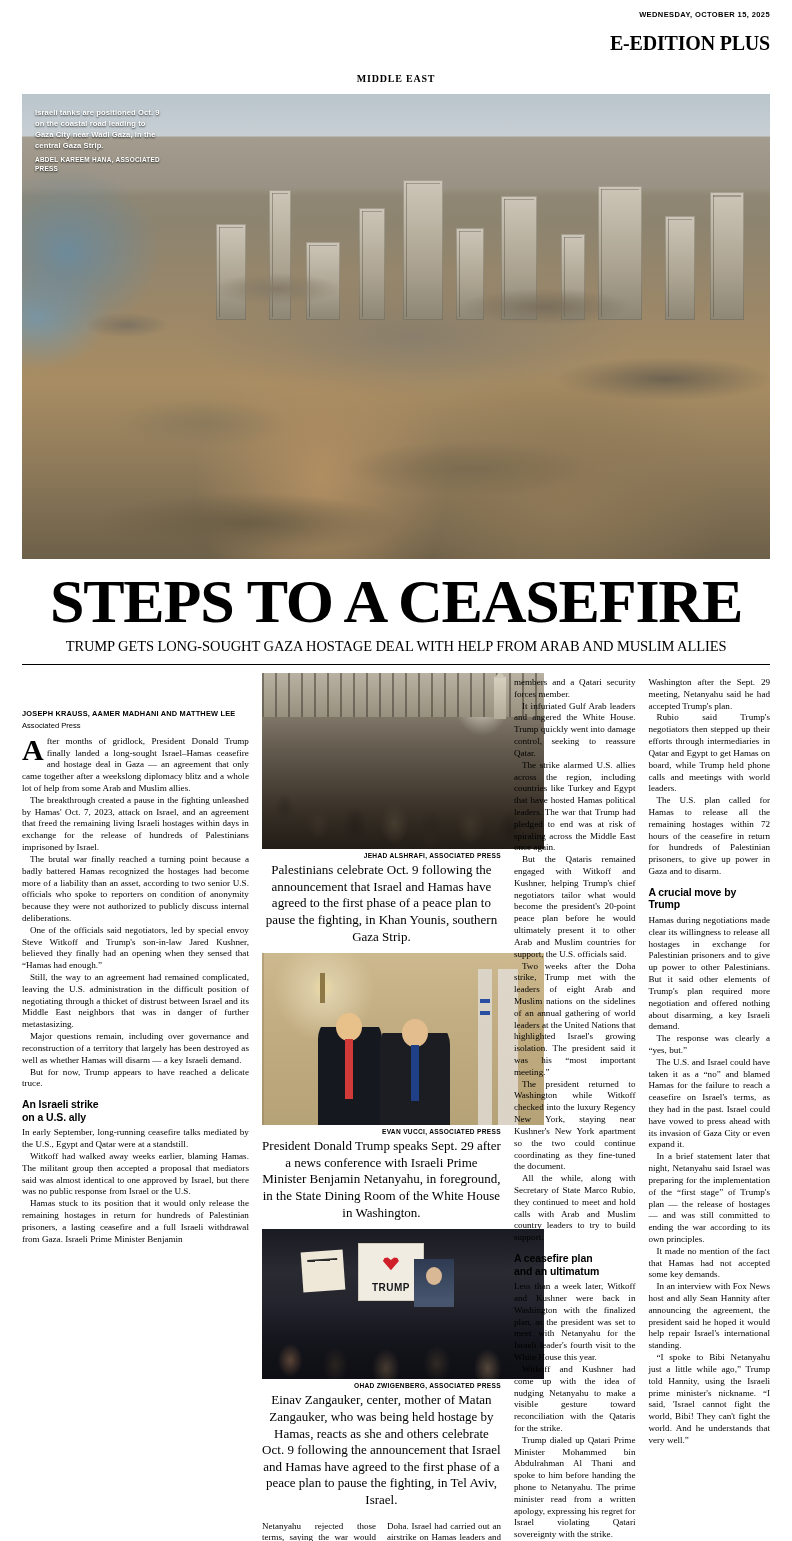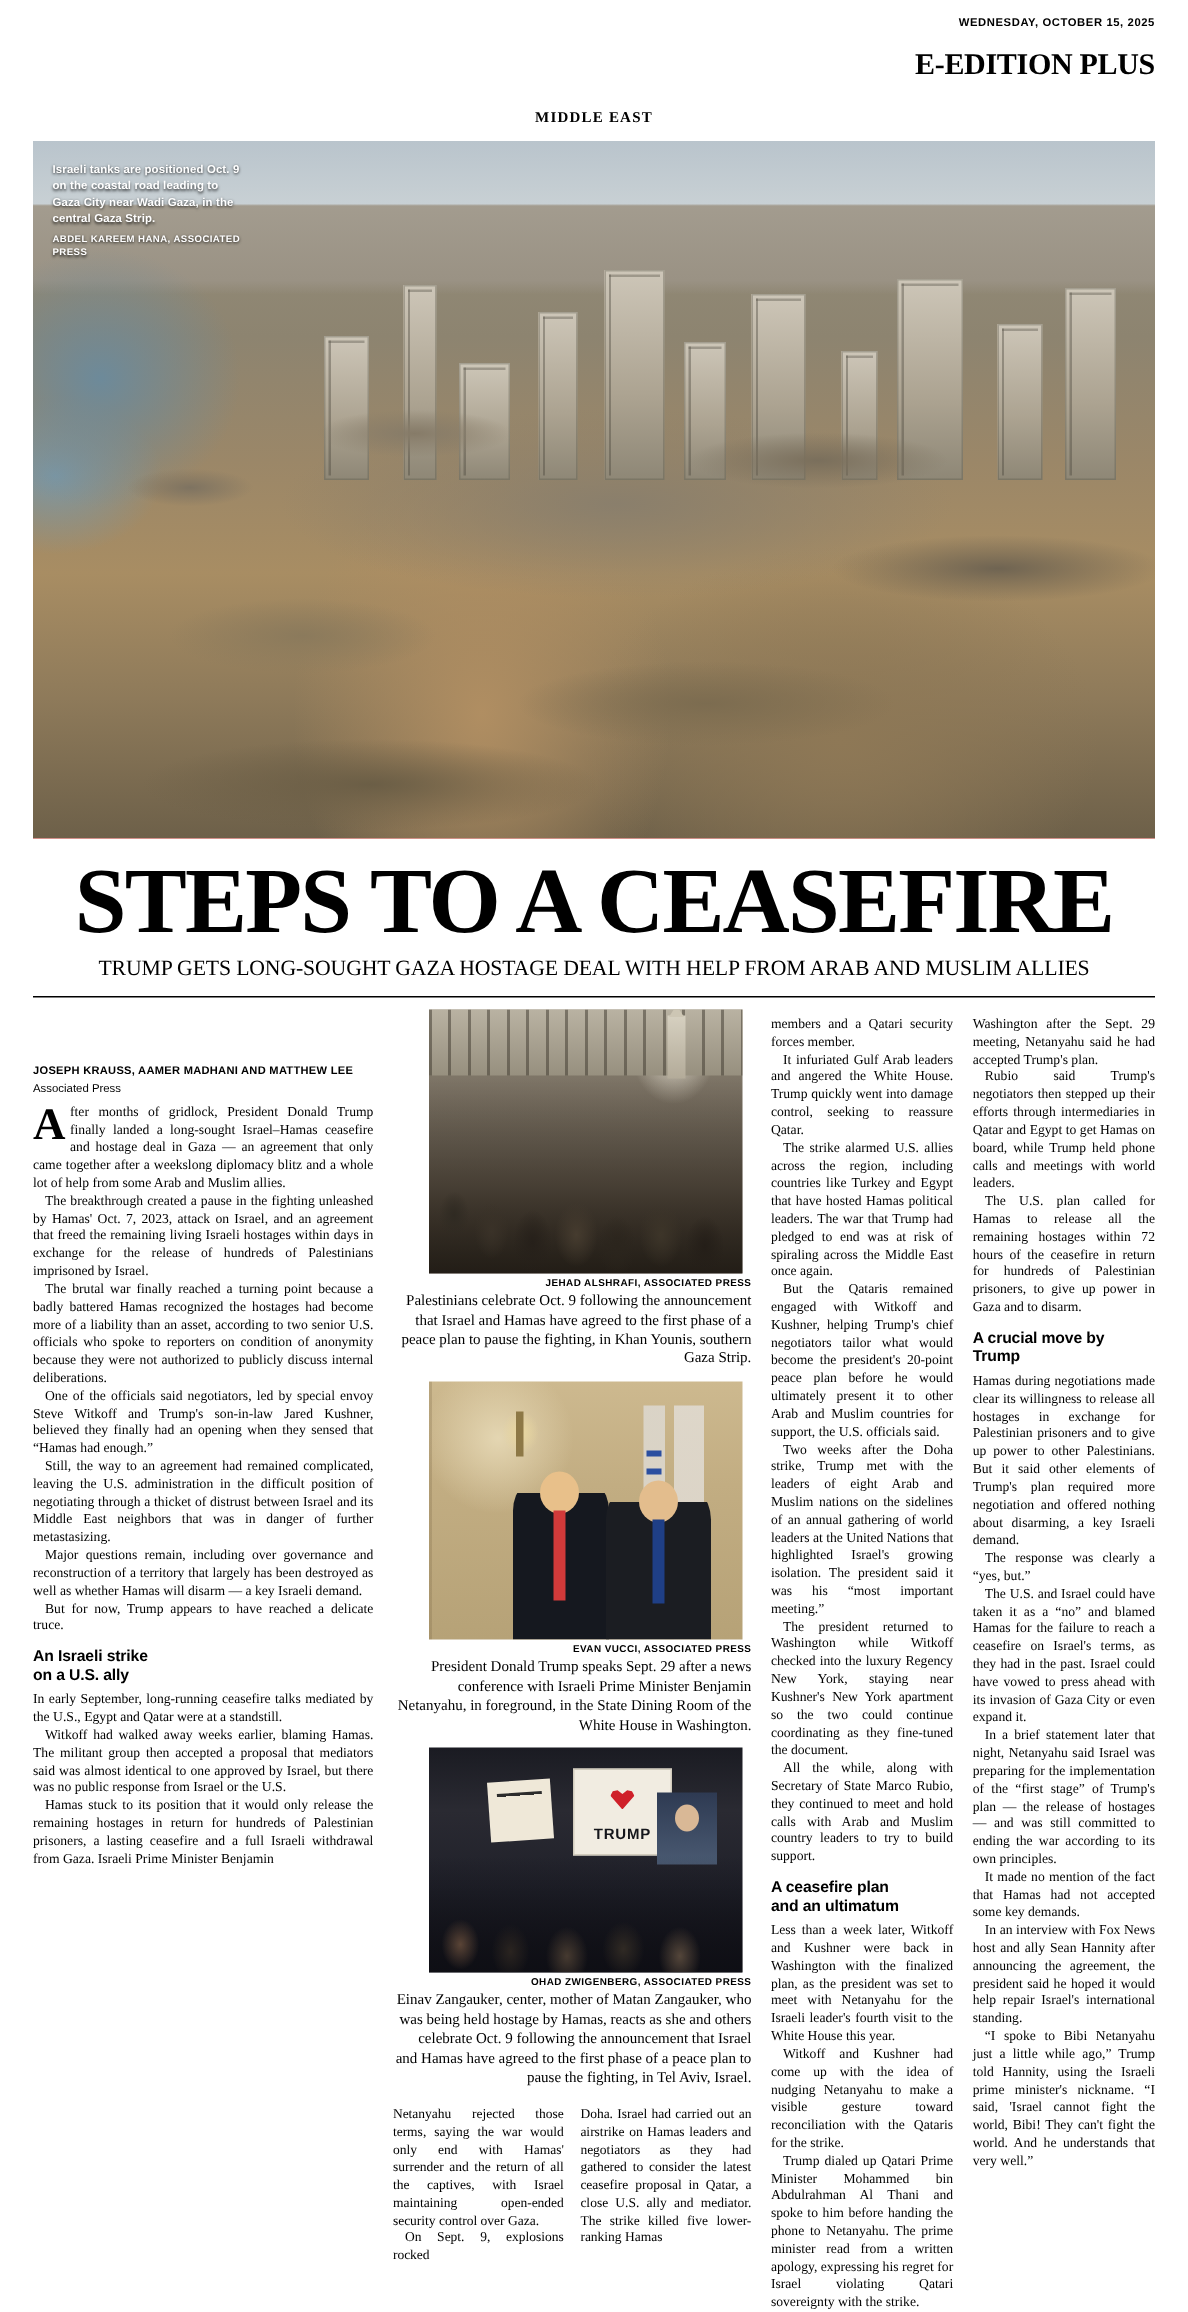--- a/index.html
+++ b/index.html
@@ -48,21 +48,21 @@
     letter-spacing: 0.8px;
     margin: 16px 0 10px 0;
   }
 
   
   .hero {
     position: relative;
     margin: 0 22px;
     height: 465px;
     overflow: hidden;
-    background: #ef4444;
+    background: #0369a1;
   }
   .hero-img {
     position: absolute;
     inset: 0;
     background:
       
       linear-gradient(to bottom, #b9c4cc 0%, #c8d0d4 9%, rgba(200,208,212,0) 9.3%),
       
       radial-gradient(ellipse 130px 120px at 6% 34%, #6d8a9a 0%, rgba(109,138,154,0) 72%),
       radial-gradient(ellipse 95px 70px at 2% 48%, #7c97a4 0%, rgba(124,151,164,0) 75%),
@@ -212,32 +212,31 @@
     font-family: "Liberation Sans", sans-serif;
     font-size: 6.6px;
     font-weight: bold;
     letter-spacing: 0.3px;
     text-align: right;
     margin: 3px 0 0 0;
   }
   .credit .name { font-weight: bold; }
   .photo-caption {
     font-family: "Liberation Serif", serif;
-    font-size: 10px;
+    font-size: 13px;
     line-height: 1.28;
-    text-align: right;
+    text-align: center;
     margin: 3px 0 8px 0;
   }
 
   
   .photo {
     position: relative;
-    width: 209px;
+    width: 282px;
     overflow: hidden;
-    margin-left: 24px;
   }
   
   .photo-crowd {
     height: 176px;
     background:
       linear-gradient(to bottom, #cfcabd 0%, #bdb7a8 14%, rgba(0,0,0,0) 14.5%),
       radial-gradient(ellipse 40px 50px at 78% 16%, #d9d3c4 0%, rgba(217,211,196,0) 70%),
       linear-gradient(to bottom, #8e8677 0%, #7b7264 30%, #6a6154 55%, #53493d 78%, #3e362c 100%);
   }
   .crowd-awning {

